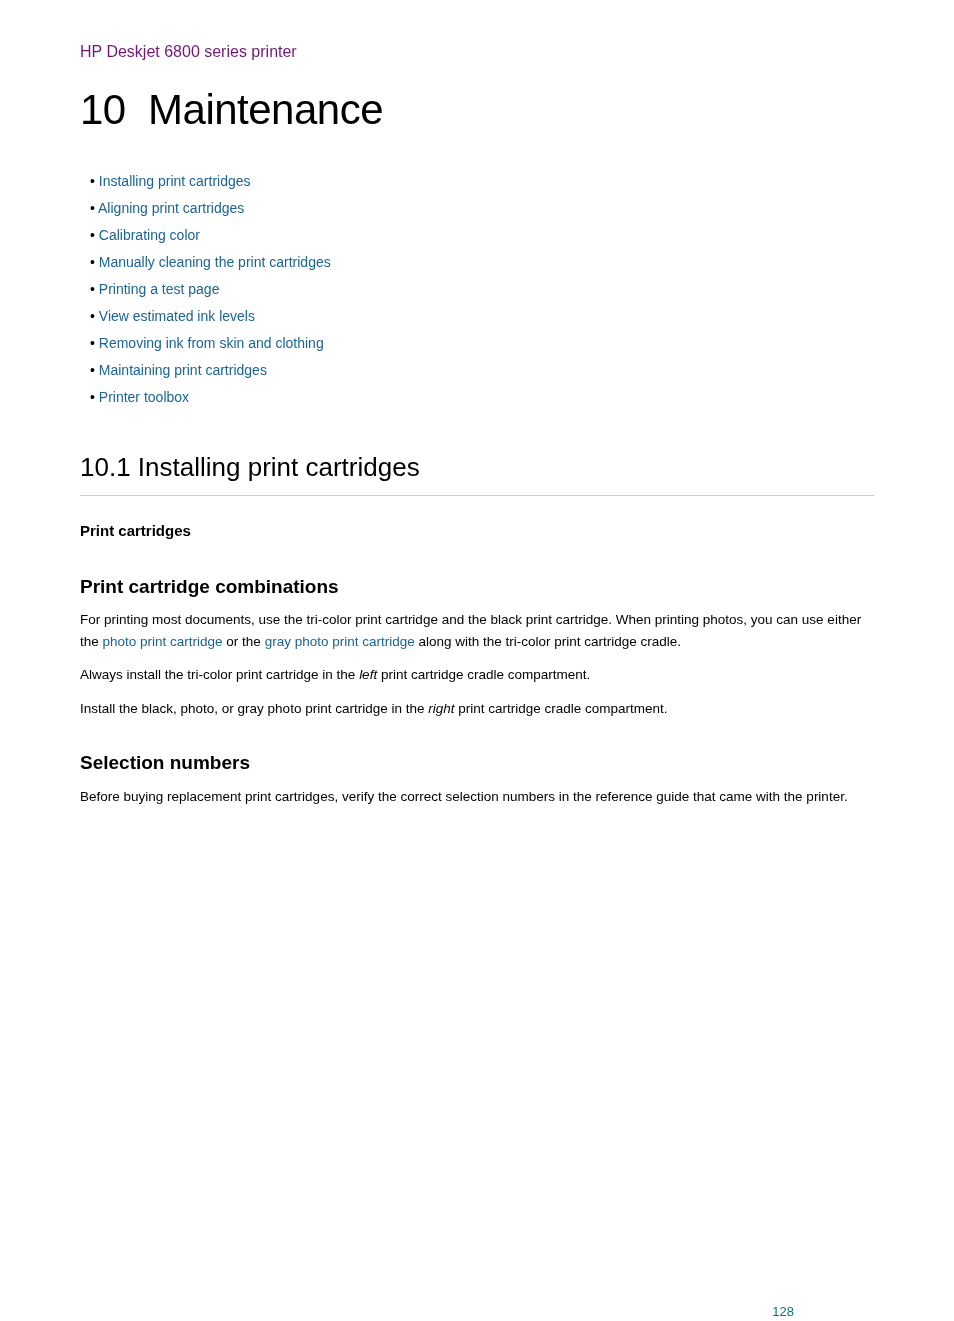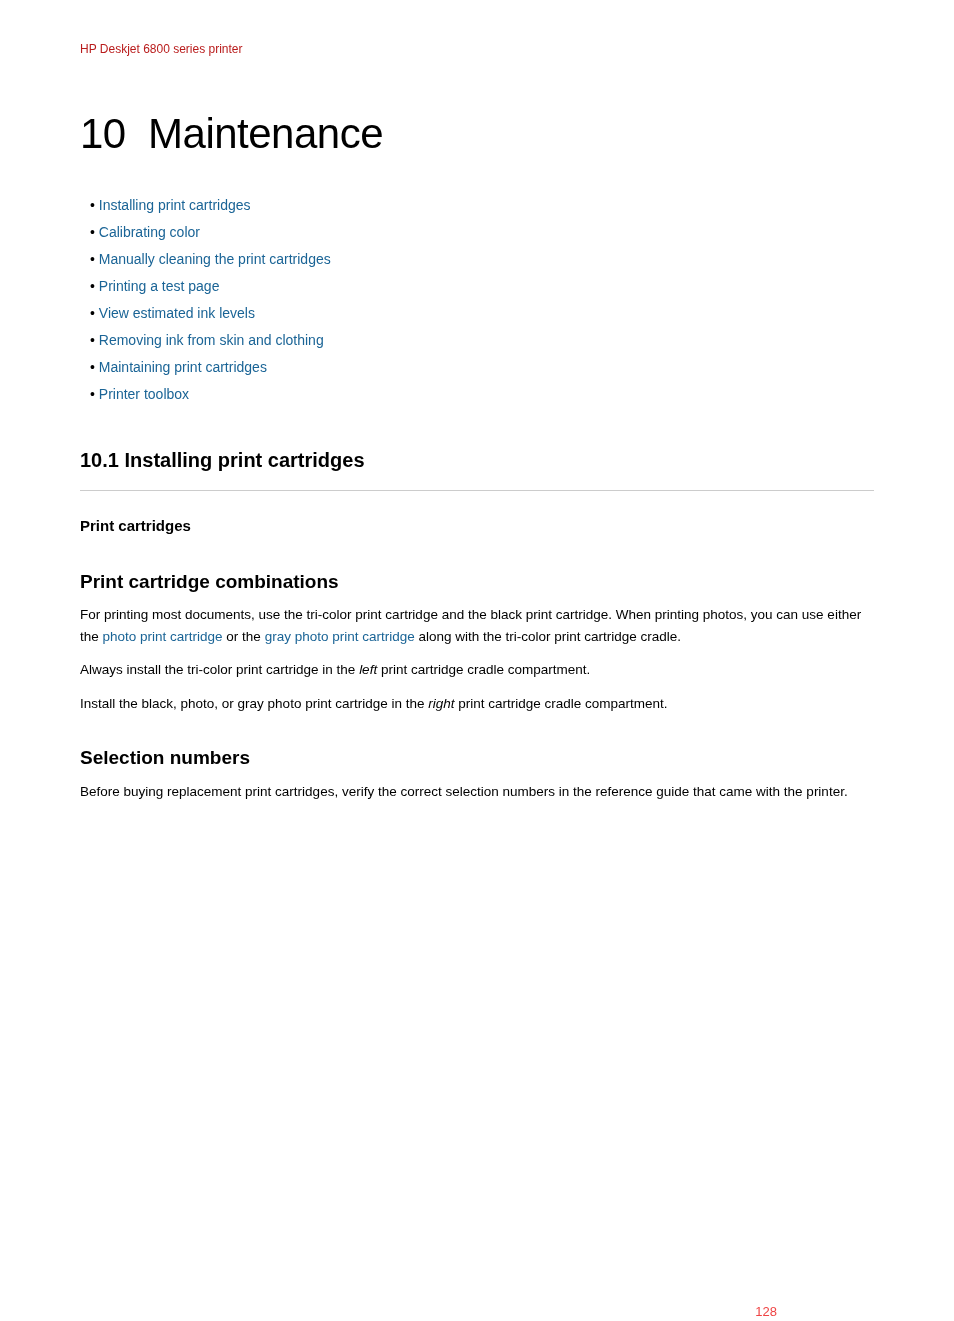--- a/index.html
+++ b/index.html
@@ -13,23 +13,23 @@
       background: #ffffff;
       color: #000000;
       width: 954px;
       min-height: 1321px;
       padding: 40px 80px 60px 80px;
       font-size: 14px;
       line-height: 1.5;
     }
 
     .breadcrumb {
-      font-size: 12px;
-      color: #b91c1c;
-      margin-bottom: 44px;
+      font-size: 16px;
+      color: #701a75;
+      margin-bottom: 14px;
     }
 
     .chapter-title {
       font-size: 42px;
       font-weight: 300;
       color: #000;
       margin-bottom: 30px;
       letter-spacing: -0.5px;
     }
 
@@ -48,26 +48,26 @@
       content: "• ";
       color: #000;
     }
 
     .toc-list li a {
       color: #1a6496;
       text-decoration: none;
     }
 
     .section-title {
-      font-size: 20px;
-      font-weight: 700;
+      font-size: 26px;
+      font-weight: 400;
       color: #000;
       margin-bottom: 24px;
       border-bottom: 1px solid #ccc;
-      padding-bottom: 15px;
+      padding-bottom: 8px;
     }
 
     .subsection-title {
       font-size: 15px;
       font-weight: bold;
       color: #000;
       margin-bottom: 8px;
       margin-top: 20px;
     }
 
@@ -91,43 +91,44 @@
       text-decoration: none;
     }
 
     .italic {
       font-style: italic;
     }
 
     .page-number {
       position: absolute;
       bottom: 40px;
-      right: 97px;
+      right: 80px;
       font-size: 13px;
-      color: #ef4444;
+      color: #0f766e;
     }
 
     .page-wrapper {
       position: relative;
       min-height: 1321px;
     }
   </style>
 </head>
 <body>
 
 <div class="page-wrapper">
 
   <div class="breadcrumb">HP Deskjet 6800 series printer</div>
 
   <h1 class="chapter-title">
     <span>10</span>&nbsp;&nbsp;<span>Maintenance</span>
   </h1>
 
   <ul class="toc-list">
   <li><a href="#">Installing print cartridges</a></li>
+      <li><a href="#">Aligning print cartridges</a></li>
       <li><a href="#">Calibrating color</a></li>
       <li><a href="#">Manually cleaning the print cartridges</a></li>
       <li><a href="#">Printing a test page</a></li>
       <li><a href="#">View estimated ink levels</a></li>
       <li><a href="#">Removing ink from skin and clothing</a></li>
       <li><a href="#">Maintaining print cartridges</a></li>
       <li><a href="#">Printer toolbox</a></li>
     </ul>
 
   <h2 class="section-title">

